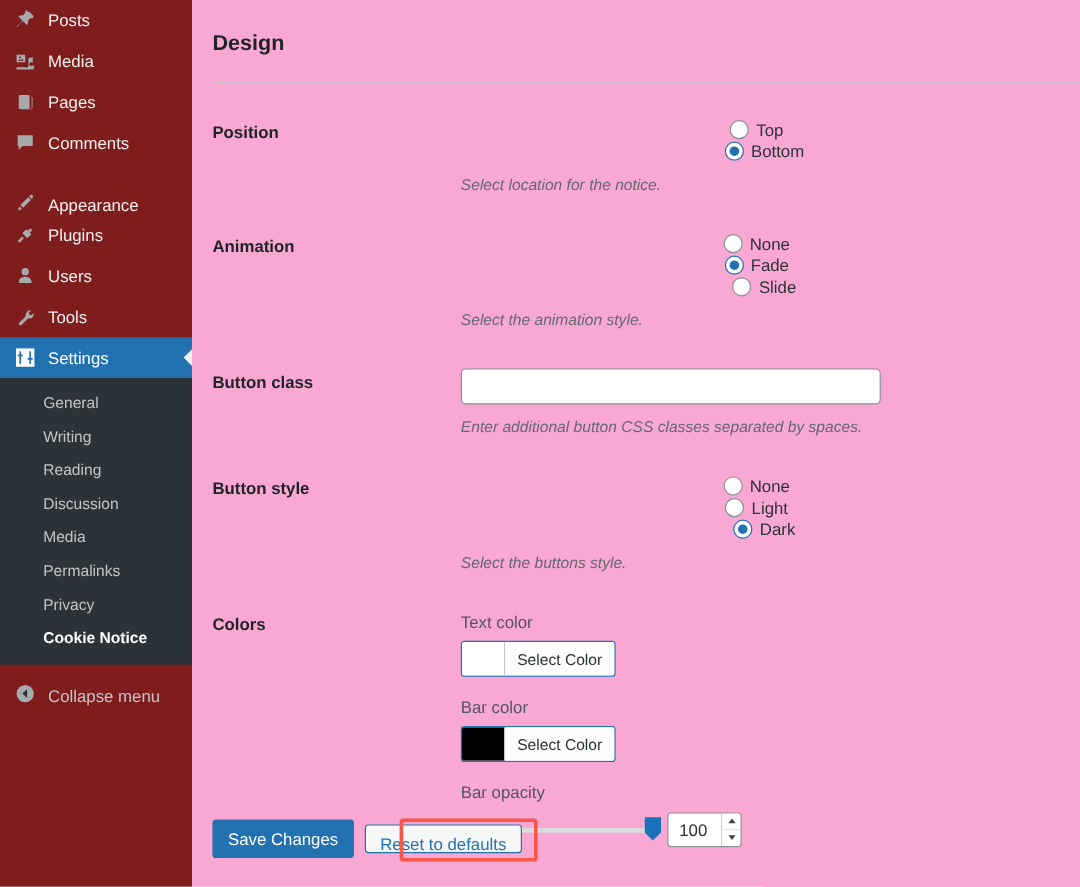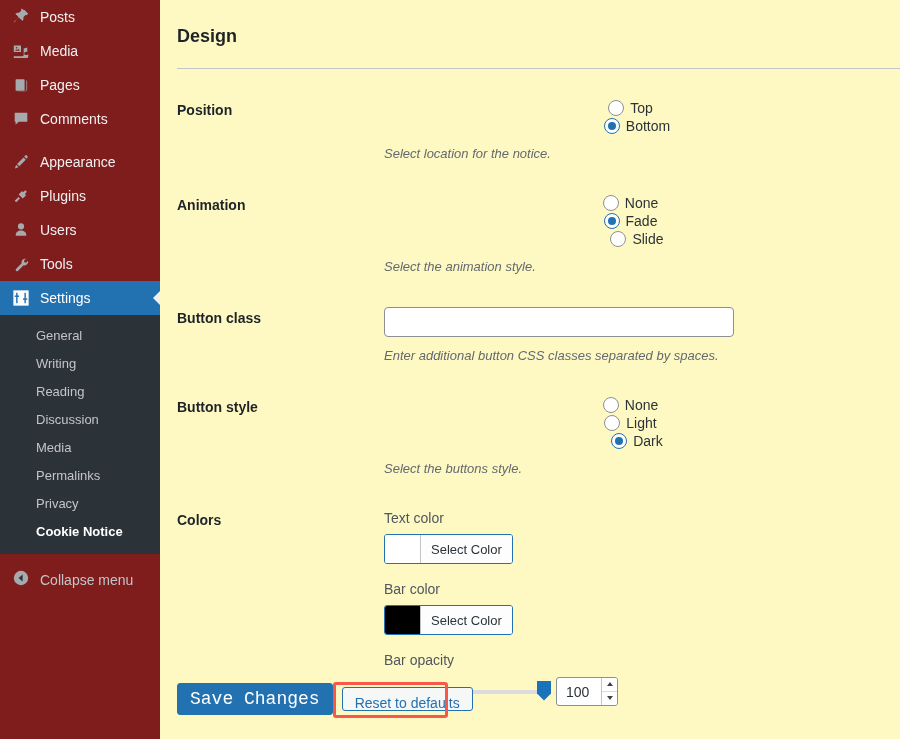--- a/index.html
+++ b/index.html
@@ -32,21 +32,21 @@
   }
   .menu-item .mi-ico {
     width: 20px; height: 20px;
     flex: 0 0 20px;
     display: flex; align-items: center; justify-content: center;
     margin-right: 9px;
     color: #a7aaad;
   }
   .menu-item .mi-ico svg { display: block; }
   .menu-item .mi-label { line-height: 1; padding-bottom: 1px; }
-  .menu-item.sep-top { margin-top: 9px; }
+  .menu-item.sep-top { margin-top: 9px; align-items: flex-end; }
   .menu-item.current {
     background: #2271b1;
     color: #fff;
     font-weight: 400;
   }
   .menu-item.current .mi-ico { color: #fff; }
   .menu-item.current .arrow {
     position: absolute; right: -1px; top: 50%;
     transform: translateY(-50%);
     width: 0; height: 0;
@@ -79,21 +79,21 @@
   #collapse .c-ico {
     width: 20px; height: 20px; flex: 0 0 20px;
     margin-right: 9px;
     display: flex; align-items: center; justify-content: center;
   }
 
   
   #main {
     flex: 1 1 auto;
     height: 739px;
-    background: #fef9c3;
+    background: #f9a8d4;
     position: relative;
     overflow: hidden;
   }
   #page-title {
     font-size: 18px;
     font-weight: bold;
     color: #1d2327;
     padding: 24px 0 0 17px;
     line-height: 24px;
   }
@@ -267,22 +267,22 @@
     position: absolute;
     left: 17px;
     top: 683px;
     display: flex;
     align-items: center;
   }
   .btn-primary {
     background: #2271b1;
     border: 1px solid #2271b1;
     color: #fff;
-    font-size: 18px;
-    font-family: Liberation Mono, monospace;
+    font-size: 14px;
+    font-family: Liberation Sans, sans-serif;
     border-radius: 3px;
     padding: 0 12px;
     height: 32px;
     line-height: 30px;
     cursor: pointer;
     white-space: nowrap;
   }
   .btn-secondary {
     background: #f6f7f7;
     border: 1px solid #2271b1;

